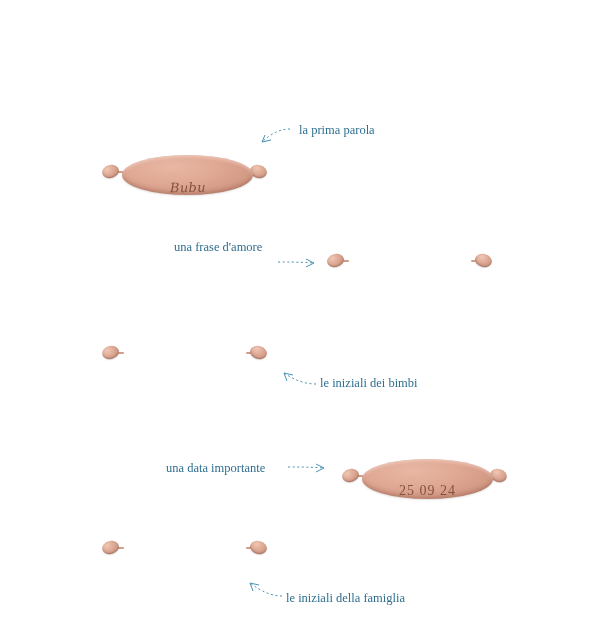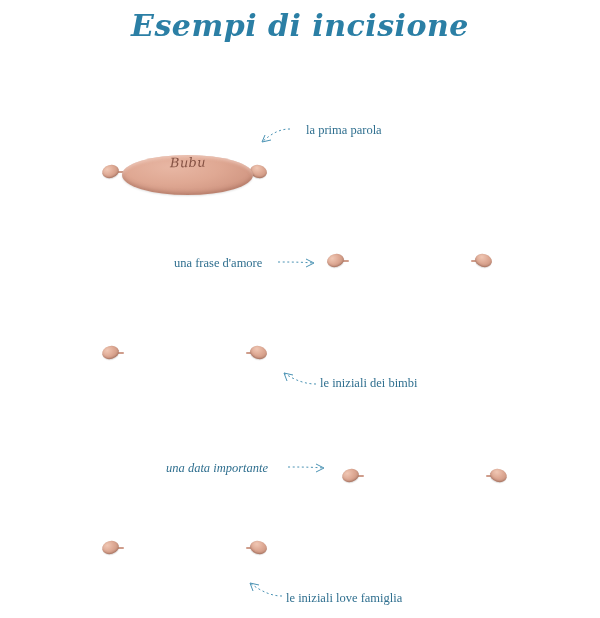--- a/index.html
+++ b/index.html
@@ -55,21 +55,21 @@
     left: 22px;
     top: 3px;
     width: 131px;
     height: 40px;
     border-radius: 50% / 50%;
     background: radial-gradient(ellipse at 38% 30%, #e8b7a4 0%, #dfa893 42%, #cf9480 80%, #c08a77 100%);
     box-shadow: inset 0 -2px 4px rgba(120,70,55,.35),
                 inset 0 2px 3px rgba(255,225,215,.55),
                 0 1px 2px rgba(0,0,0,.12);
     display: flex;
-    align-items: flex-start;
+    align-items: flex-end;
     justify-content: center;
   }
 
   .plate-text {
     font-family: "DejaVu Serif", serif;
     font-style: italic;
     font-size: 13px;
     color: #7d4a3c;
     opacity: .92;
     letter-spacing: .3px;
@@ -137,51 +137,50 @@
     stroke: #4b93b4;
     stroke-width: 1;
     fill: none;
   }
 </style>
 </head>
 <body>
 
 <div class="page">
 
-  <div class="page-title">Esempi di incisione</div>
 
   <div class="row" style="left:100px; top:152px;">
     <div class="bracelet">
       <div class="cord left"></div>
       <div class="cord right"></div>
       <div class="bead left"></div>
       <div class="bead right"></div>
       <div class="plate">
         <span class="plate-text">Bubu</span>
       </div>
     </div>
   </div>
-  <div class="callout" style="left:306px; top:123px;">la prima parola</div>
+  <div class="callout" style="left:299px; top:123px;">la prima parola</div>
   <div class="arrow" style="left:246px; top:121px;">
     <svg width="48" height="28" viewBox="0 0 48 28">
       <path class="dotline" d="M44,8 C34,8 26,12 16,21"></path>
       <path class="arrowhead" d="M16,21 L25,19"></path>
       <path class="arrowhead" d="M16,21 L19,14"></path>
     </svg>
   </div>
 
   <div class="row" style="left:325px; top:241px;">
     <div class="bracelet">
       <div class="cord left"></div>
       <div class="cord right"></div>
       <div class="bead left"></div>
       <div class="bead right"></div>
     </div>
   </div>
-  <div class="callout" style="left:174px; top:256px;">una frase d'amore</div>
+  <div class="callout" style="left:174px; top:240px;">una frase d'amore</div>
   <div class="arrow" style="left:276px; top:250px;">
     <svg width="48" height="26" viewBox="0 0 48 26">
       <path class="dotline" d="M2,12 C14,12 24,12 38,13"></path>
       <path class="arrowhead" d="M38,13 L30,9"></path>
       <path class="arrowhead" d="M38,13 L30,17"></path>
     </svg>
   </div>
 
   <div class="row" style="left:100px; top:333px;">
     <div class="bracelet">
@@ -199,40 +198,43 @@
       <path class="arrowhead" d="M12,6 L15,14"></path>
     </svg>
   </div>
 
   <div class="row" style="left:340px; top:456px;">
     <div class="bracelet">
       <div class="cord left"></div>
       <div class="cord right"></div>
       <div class="bead left"></div>
       <div class="bead right"></div>
-    </div>
-  </div>
-  <div class="callout" style="left:166px; top:461px;font-style:italic;">una data importante</div>
+      <div class="plate">
+        <span class="plate-text numeric">25 09 24</span>
+      </div>
+    </div>
+  </div>
+  <div class="callout" style="left:166px; top:461px;">una data importante</div>
   <div class="arrow" style="left:286px; top:455px;">
     <svg width="48" height="26" viewBox="0 0 48 26">
       <path class="dotline" d="M2,12 C14,12 24,12 38,13"></path>
       <path class="arrowhead" d="M38,13 L30,9"></path>
       <path class="arrowhead" d="M38,13 L30,17"></path>
     </svg>
   </div>
 
   <div class="row" style="left:100px; top:528px;">
     <div class="bracelet">
       <div class="cord left"></div>
       <div class="cord right"></div>
       <div class="bead left"></div>
       <div class="bead right"></div>
     </div>
   </div>
-  <div class="callout" style="left:286px; top:591px;">le iniziali love famiglia</div>
+  <div class="callout" style="left:286px; top:591px;">le iniziali della famiglia</div>
   <div class="arrow" style="left:238px; top:578px;">
     <svg width="48" height="28" viewBox="0 0 48 28">
       <path class="dotline" d="M44,18 C34,18 24,14 12,5"></path>
       <path class="arrowhead" d="M12,5 L21,7"></path>
       <path class="arrowhead" d="M12,5 L15,13"></path>
     </svg>
   </div>
 
 </div>
 

